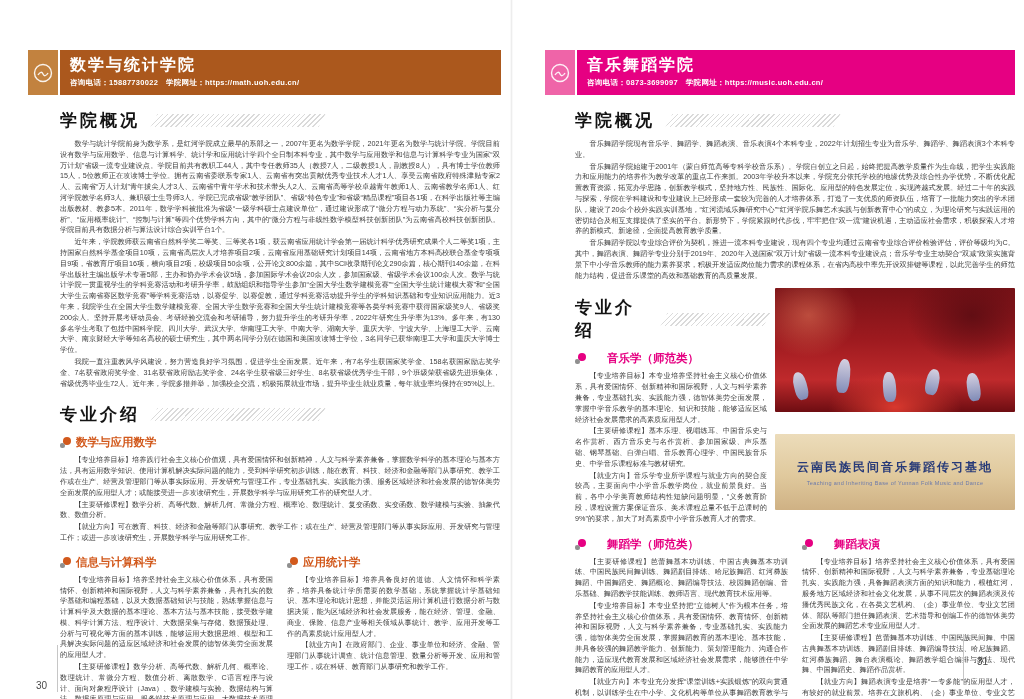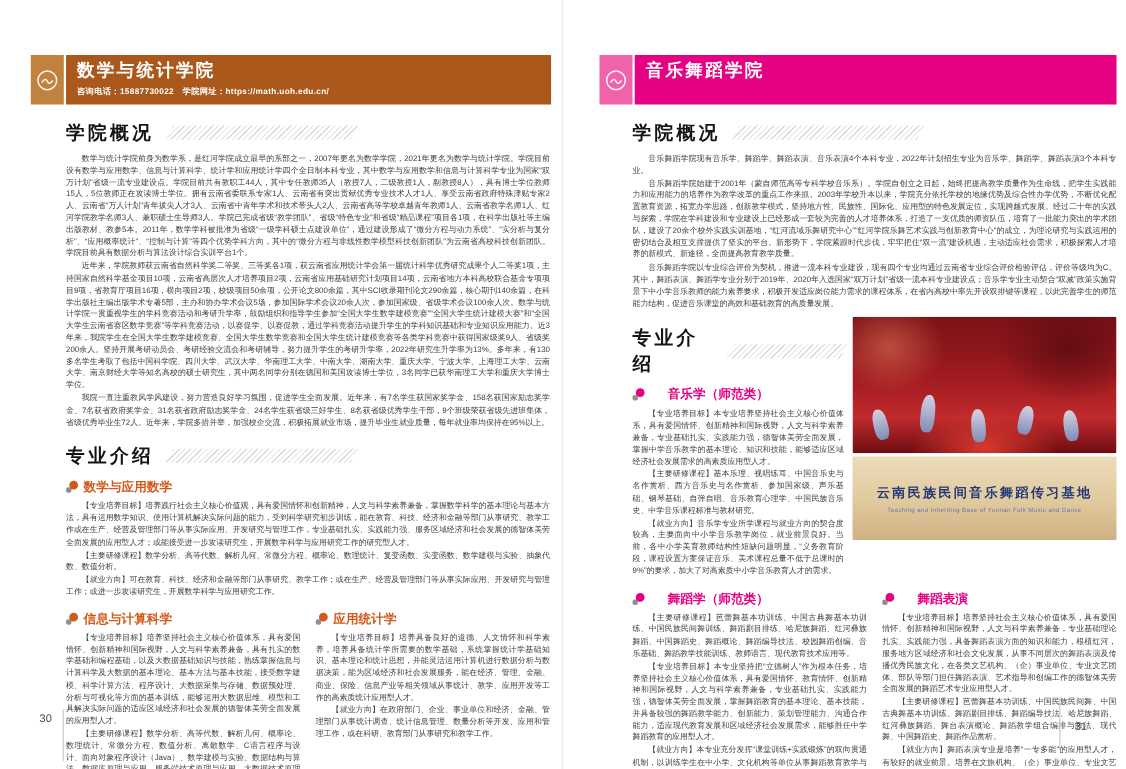--- a/index.html
+++ b/index.html
@@ -47,21 +47,21 @@
   .right .flower::before{background:var(--right-title-accent,#e60082);}
   .flower::after{content:"";position:absolute;left:0;bottom:0;width:5px;height:5px;
                  border-radius:55% 4px 55% 55%;background:#8f8f8f;}
 
   .two-col{display:flex;gap:14px;margin-top:2px;}
   .col{flex:1;min-width:0;}
 
   
   .row{display:flex;gap:8px;}
   .row-main{width:192px;flex:none;}
-  .photos{flex:1;display:flex;flex-direction:column;gap:3px;padding-top:6px;}
+  .photos{flex:1;display:flex;flex-direction:column;gap:22px;padding-top:6px;}
   .photo1{height:124px;position:relative;overflow:hidden;border-radius:1px;
     background:
       radial-gradient(95px 52px at 50% 96%, #d8382e 0%, rgba(216,56,46,0) 70%),
       radial-gradient(70px 60px at 14% 22%, rgba(235,130,95,.5), transparent 70%),
       radial-gradient(90px 70px at 82% 22%, rgba(90,12,18,.85), transparent 72%),
       linear-gradient(180deg,#7a1217 0%,#9e1a1f 42%,#bf2a2c 74%,#6e0d12 100%);}
   .dancer{position:absolute;width:13px;height:28px;border-radius:45% 45% 35% 35%;
     background:linear-gradient(180deg,#d7dff0,#7e95c4);opacity:.92;}
   .d1{left:8%;bottom:10%;transform:rotate(-14deg);}
   .d2{left:26%;bottom:16%;height:34px;transform:rotate(6deg);}
@@ -70,21 +70,21 @@
   .d5{left:80%;bottom:9%;transform:rotate(-8deg);}
   .photo2{height:76px;display:flex;flex-direction:column;align-items:center;justify-content:center;
     border-radius:1px;
     background:linear-gradient(180deg,#ecdcba 0%,#e0c99d 55%,#cfb184 100%);}
   .photo2 .cn{font-family:"DejaVu Serif",serif;font-weight:bold;color:#273a78;
     font-size:12px;letter-spacing:2px;}
   .photo2 .en{font-size:5.5px;color:#6a79ab;margin-top:4px;letter-spacing:.4px;}
 
   
   .pn{position:absolute;font-size:10px;color:#4a4a4a;}
-  .pn-left{left:36px;top:648px;}
+  .pn-left{left:36px;top:680px;}
   .pn-right{left:977px;top:656px;}
   .vline{position:absolute;width:1px;background:#c6c6c6;}
   .vline-left{left:57px;top:645px;height:47px;}
   .vline-right{left:963px;top:634px;height:48px;}
 </style>
 </head>
 <body>
 
 <div class="spread">
 
@@ -153,20 +153,21 @@
   <section class="page right">
     <header class="band-row">
       <div class="logo-box">
         <svg width="22" height="22" viewBox="0 0 22 22" aria-hidden="true">
           <circle cx="11" cy="11" r="8.5" fill="none" stroke="rgba(255,255,255,.9)" stroke-width="1.4"></circle>
           <path d="M6 13c2-3.4 4-3.4 5-1s3 2.4 5-1" fill="none" stroke="rgba(255,255,255,.9)" stroke-width="1.4"></path>
         </svg>
       </div>
       <div class="band">
         <div class="band-title">音乐舞蹈学院</div>
+        <div class="band-sub">咨询电话：0873-3699097　学院网址：https://music.uoh.edu.cn/</div>
       </div>
     </header>
 
     <div class="content">
       <div class="heading-row">
         <h2 class="sec-h">学院概况</h2>
         <div class="hatch"></div>
       </div>
       <p class="body">音乐舞蹈学院现有音乐学、舞蹈学、舞蹈表演、音乐表演4个本科专业，2022年计划招生专业为音乐学、舞蹈学、舞蹈表演3个本科专业。</p>
       <p class="body">音乐舞蹈学院始建于2001年（蒙自师范高等专科学校音乐系）。学院自创立之日起，始终把提高教学质量作为生命线，把学生实践能力和应用能力的培养作为教学改革的重点工作来抓。2003年学校升本以来，学院充分依托学校的地缘优势及综合性办学优势，不断优化配置教育资源，拓宽办学思路，创新教学模式，坚持地方性、民族性、国际化、应用型的特色发展定位，实现跨越式发展。经过二十年的实践与探索，学院在学科建设和专业建设上已经形成一套较为完善的人才培养体系，打造了一支优质的师资队伍，培育了一批能力突出的学术团队，建设了20余个校外实践实训基地，“红河流域乐舞研究中心”“红河学院乐舞艺术实践与创新教育中心”的成立，为理论研究与实践运用的密切结合及相互支撑提供了坚实的平台。新形势下，学院紧跟时代步伐，牢牢把住“双一流”建设机遇，主动适应社会需求，积极探索人才培养的新模式、新途径，全面提高教育教学质量。</p>

